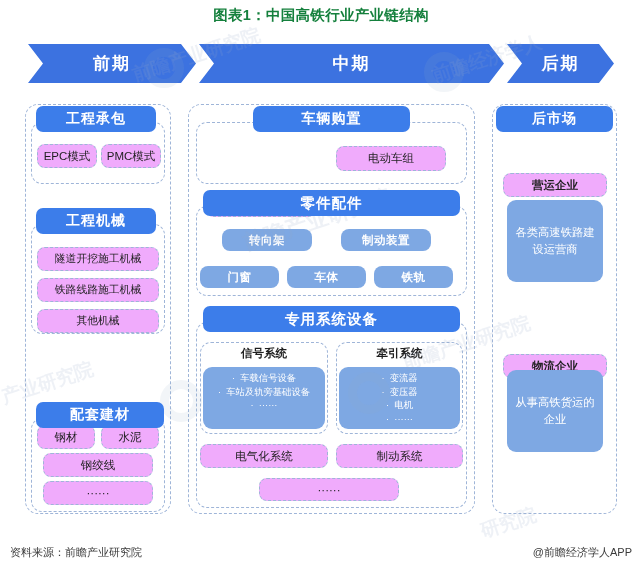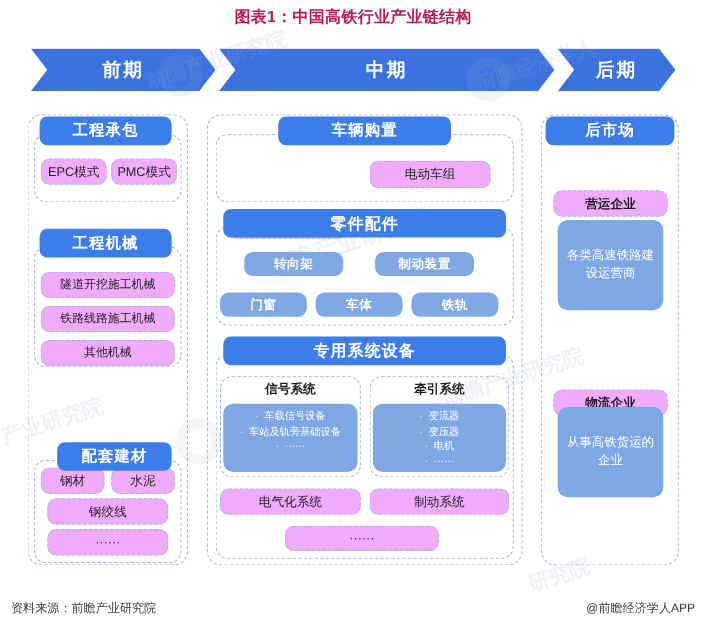--- a/index.html
+++ b/index.html
@@ -18,21 +18,21 @@
 
   
   .chart-title {
     position: absolute;
     top: 6px;
     left: 0;
     width: 642px;
     text-align: center;
     font-size: 14.5px;
     font-weight: bold;
-    color: #be185d;
+    color: #15803d;
     letter-spacing: 0.3px;
   }
 
   
   .phase-banner {
     position: absolute;
     top: 44px;
     left: 28px;
     width: 586px;
     height: 39px;
@@ -223,21 +223,21 @@
 <div class="chip" style="left:37px; top:144px; width:60px; height:24px;">EPC模式</div>
 <div class="chip" style="left:101px; top:144px; width:60px; height:24px;">PMC模式</div>
 
 <div class="group" style="left:31px; top:224px; width:134px; height:110px;"></div>
 <div class="hdr" style="left:36px; top:208px; width:120px; height:26px; font-size:14px;">工程机械</div>
 <div class="chip small" style="left:37px; top:247px; width:122px; height:24px;">隧道开挖施工机械</div>
 <div class="chip small" style="left:37px; top:278px; width:122px; height:24px;">铁路线路施工机械</div>
 <div class="chip small" style="left:37px; top:309px; width:122px; height:24px;">其他机械</div>
 
 <div class="group" style="left:31px; top:418px; width:134px; height:94px;"></div>
-<div class="hdr" style="left:36px; top:402px; width:104px; height:26px; font-size:14px;margin-left:16px;">配套建材</div>
+<div class="hdr" style="left:36px; top:402px; width:128px; height:26px; font-size:14px;">配套建材</div>
 <div class="chip" style="left:37px; top:425px; width:58px; height:24px;">钢材</div>
 <div class="chip" style="left:101px; top:425px; width:58px; height:24px;">水泥</div>
 <div class="chip" style="left:43px; top:453px; width:110px; height:24px;">钢绞线</div>
 <div class="chip" style="left:43px; top:481px; width:110px; height:24px;">······</div>
 
 <div class="col col-mid"></div>
 
 <div class="group" style="left:196px; top:122px; width:271px; height:62px;"></div>
 <div class="hdr" style="left:253px; top:106px; width:157px; height:26px; font-size:14px;">车辆购置</div>
 <div class="chip" style="left:206px; top:160px; width:110px; height:25px;margin-top:32px;">内燃动车组</div>

